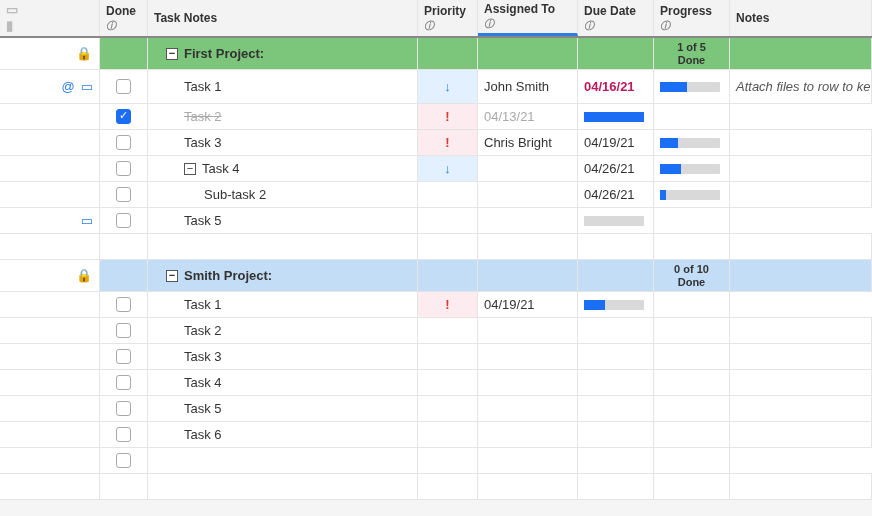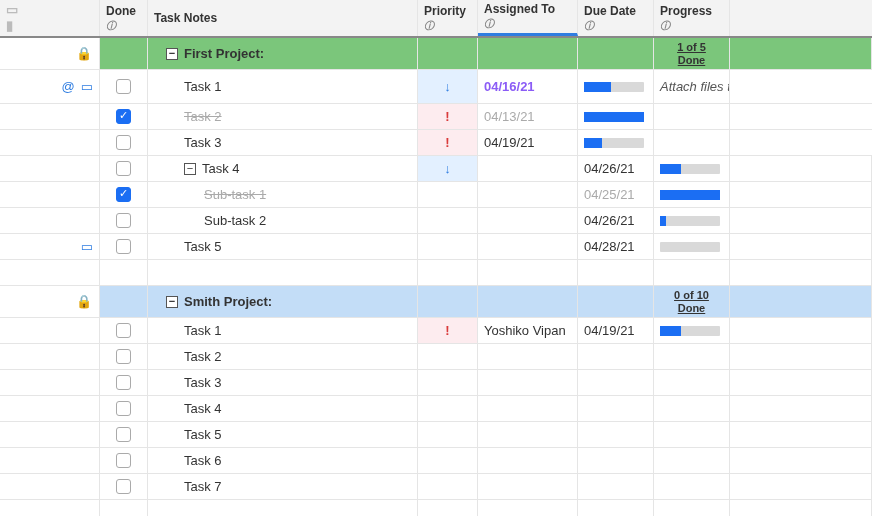--- a/index.html
+++ b/index.html
@@ -79,28 +79,28 @@
   .check.checked::after{
     content:"✓";
     color:#fff;
     font-size:11px;
     position:absolute;
     left:2px; top:-1px;
   }
   .strike { text-decoration: line-through; color:#aaa; }
   .priority-down { background:#e3f0ff; justify-content:center; color:#2f7de1; font-weight:bold;}
   .priority-high { background:#fdecef; justify-content:center; color:#d93b3b; font-weight:bold;}
-  .due-red { color:#8b5cf6; font-weight:bold;}
+  .due-red { color:#be185d; font-weight:bold;}
   .due-grey { color:#aaa; }
   .progress-bar {
     width: 60px; height:10px; background:#d9d9d9; border-radius:1px; position:relative;
   }
   .progress-fill { position:absolute; left:0; top:0; bottom:0; background:#1b6ef3; }
   .progress-text { font-size:11px; font-weight:bold; text-align:center; line-height:1.1;}
-  .group-row .prog-cell { flex-direction:column; justify-content:center; align-items:center;text-decoration:underline;}
+  .group-row .prog-cell { flex-direction:column; justify-content:center; align-items:center;}
   .notes-italic { font-style: italic; color:#555;}
   .lock-icon { color:#2f7de1; font-size:13px;}
   .attach-small { color:#2f7de1; font-size:13px;}
   .comment-small { color:#2f7de1; font-size:13px;}
   .spacer-row .cell { background:#fff; }
   .assigned-highlight { border-bottom: 3px solid #2f7de1; }
   .done-center{justify-content:center;}
 </style>
 </head>
 <body>
@@ -130,20 +130,23 @@
       <span class="info-icon">ⓘ</span>
     </div>
     <div class="cell">
       <span class="hlabel">Due Date</span>
       <span class="info-icon">ⓘ</span>
     </div>
     <div class="cell">
       <span class="hlabel">Progress</span>
       <span class="info-icon">ⓘ</span>
     </div>
+    <div class="cell">
+      <span class="hlabel">Notes</span>
+    </div>
   </div>
 
   <div id="rows-container">
       <div class="row group-row group-green" style="height: 32px;">
         <div class="cell attr-col" style="background: rgb(255, 255, 255); justify-content: flex-end;">
           <span class="lock-icon">🔒</span>
         </div>
         <div class="cell "></div>
         <div class="cell task-cell" style="padding-left: 18px;">
           <span class="expand-toggle">−</span>
@@ -165,20 +168,23 @@
         <div class="cell done-center">
           <span class="check"></span>
         </div>
         <div class="cell task-cell">
           <span class="">Task 1</span>
         </div>
         <div class="cell priority-down">
           <span>↓</span>
         </div>
         <div class="cell ">
+          <span class="">John Smith</span>
+        </div>
+        <div class="cell ">
           <span class="due-red">04/16/21</span>
         </div>
         <div class="cell ">
           <div class="progress-bar">
             <div class="progress-fill" style="width:45%"></div>
           </div>
         </div>
         <div class="cell ">
           <span class="notes-italic">Attach files to row to keep resources in one place!</span>
         </div>
@@ -209,20 +215,23 @@
         <div class="cell done-center">
           <span class="check"></span>
         </div>
         <div class="cell task-cell">
           <span class="">Task 3</span>
         </div>
         <div class="cell priority-high">
           <span>!</span>
         </div>
         <div class="cell ">
+          <span class="">Chris Bright</span>
+        </div>
+        <div class="cell ">
           <span class="">04/19/21</span>
         </div>
         <div class="cell ">
           <div class="progress-bar">
             <div class="progress-fill" style="width:30%"></div>
           </div>
         </div>
         <div class="cell "></div>
       </div>
       <div class="row">
@@ -244,40 +253,20 @@
         <div class="cell ">
           <div class="progress-bar">
             <div class="progress-fill" style="width:35%"></div>
           </div>
         </div>
         <div class="cell "></div>
       </div>
       <div class="row">
         <div class="cell attr-col" style="background: rgb(255, 255, 255);"></div>
         <div class="cell done-center">
-          <span class="check checked"></span>
-        </div>
-        <div class="cell task-cell indent1">
-          <span class="strike">Sub-task 1</span>
-        </div>
-        <div class="cell "></div>
-        <div class="cell "></div>
-        <div class="cell ">
-          <span class="due-grey">04/25/21</span>
-        </div>
-        <div class="cell ">
-          <div class="progress-bar">
-            <div class="progress-fill" style="width:100%"></div>
-          </div>
-        </div>
-        <div class="cell "></div>
-      </div>
-      <div class="row">
-        <div class="cell attr-col" style="background: rgb(255, 255, 255);"></div>
-        <div class="cell done-center">
           <span class="check"></span>
         </div>
         <div class="cell task-cell indent1">
           <span class="">Sub-task 2</span>
         </div>
         <div class="cell "></div>
         <div class="cell "></div>
         <div class="cell ">
           <span class="">04/26/21</span>
         </div>
@@ -293,23 +282,20 @@
           <span class="comment-small">▭</span>
         </div>
         <div class="cell done-center">
           <span class="check"></span>
         </div>
         <div class="cell task-cell">
           <span class="">Task 5</span>
         </div>
         <div class="cell "></div>
         <div class="cell "></div>
-        <div class="cell ">
-          <span class="">04/28/21</span>
-        </div>
         <div class="cell ">
           <div class="progress-bar">
             <div class="progress-fill" style="width:0%"></div>
           </div>
         </div>
         <div class="cell "></div>
       </div>
       <div class="row spacer-row">
         <div class="cell "></div>
         <div class="cell "></div>
@@ -342,23 +328,20 @@
         <div class="cell done-center">
           <span class="check"></span>
         </div>
         <div class="cell task-cell">
           <span class="">Task 1</span>
         </div>
         <div class="cell priority-high">
           <span>!</span>
         </div>
         <div class="cell ">
-          <span class="">Yoshiko Vipan</span>
-        </div>
-        <div class="cell ">
           <span class="">04/19/21</span>
         </div>
         <div class="cell ">
           <div class="progress-bar">
             <div class="progress-fill" style="width:35%"></div>
           </div>
         </div>
         <div class="cell "></div>
       </div>
       <div class="row">
@@ -428,23 +411,20 @@
         <div class="cell "></div>
         <div class="cell "></div>
         <div class="cell "></div>
         <div class="cell "></div>
         <div class="cell "></div>
       </div>
       <div class="row">
         <div class="cell attr-col" style="background: rgb(255, 255, 255);"></div>
         <div class="cell done-center">
           <span class="check"></span>
-        </div>
-        <div class="cell task-cell">
-          <span class="">Task 7</span>
         </div>
         <div class="cell "></div>
         <div class="cell "></div>
         <div class="cell "></div>
         <div class="cell "></div>
         <div class="cell "></div>
       </div>
       <div class="row spacer-row">
         <div class="cell "></div>
         <div class="cell "></div>

